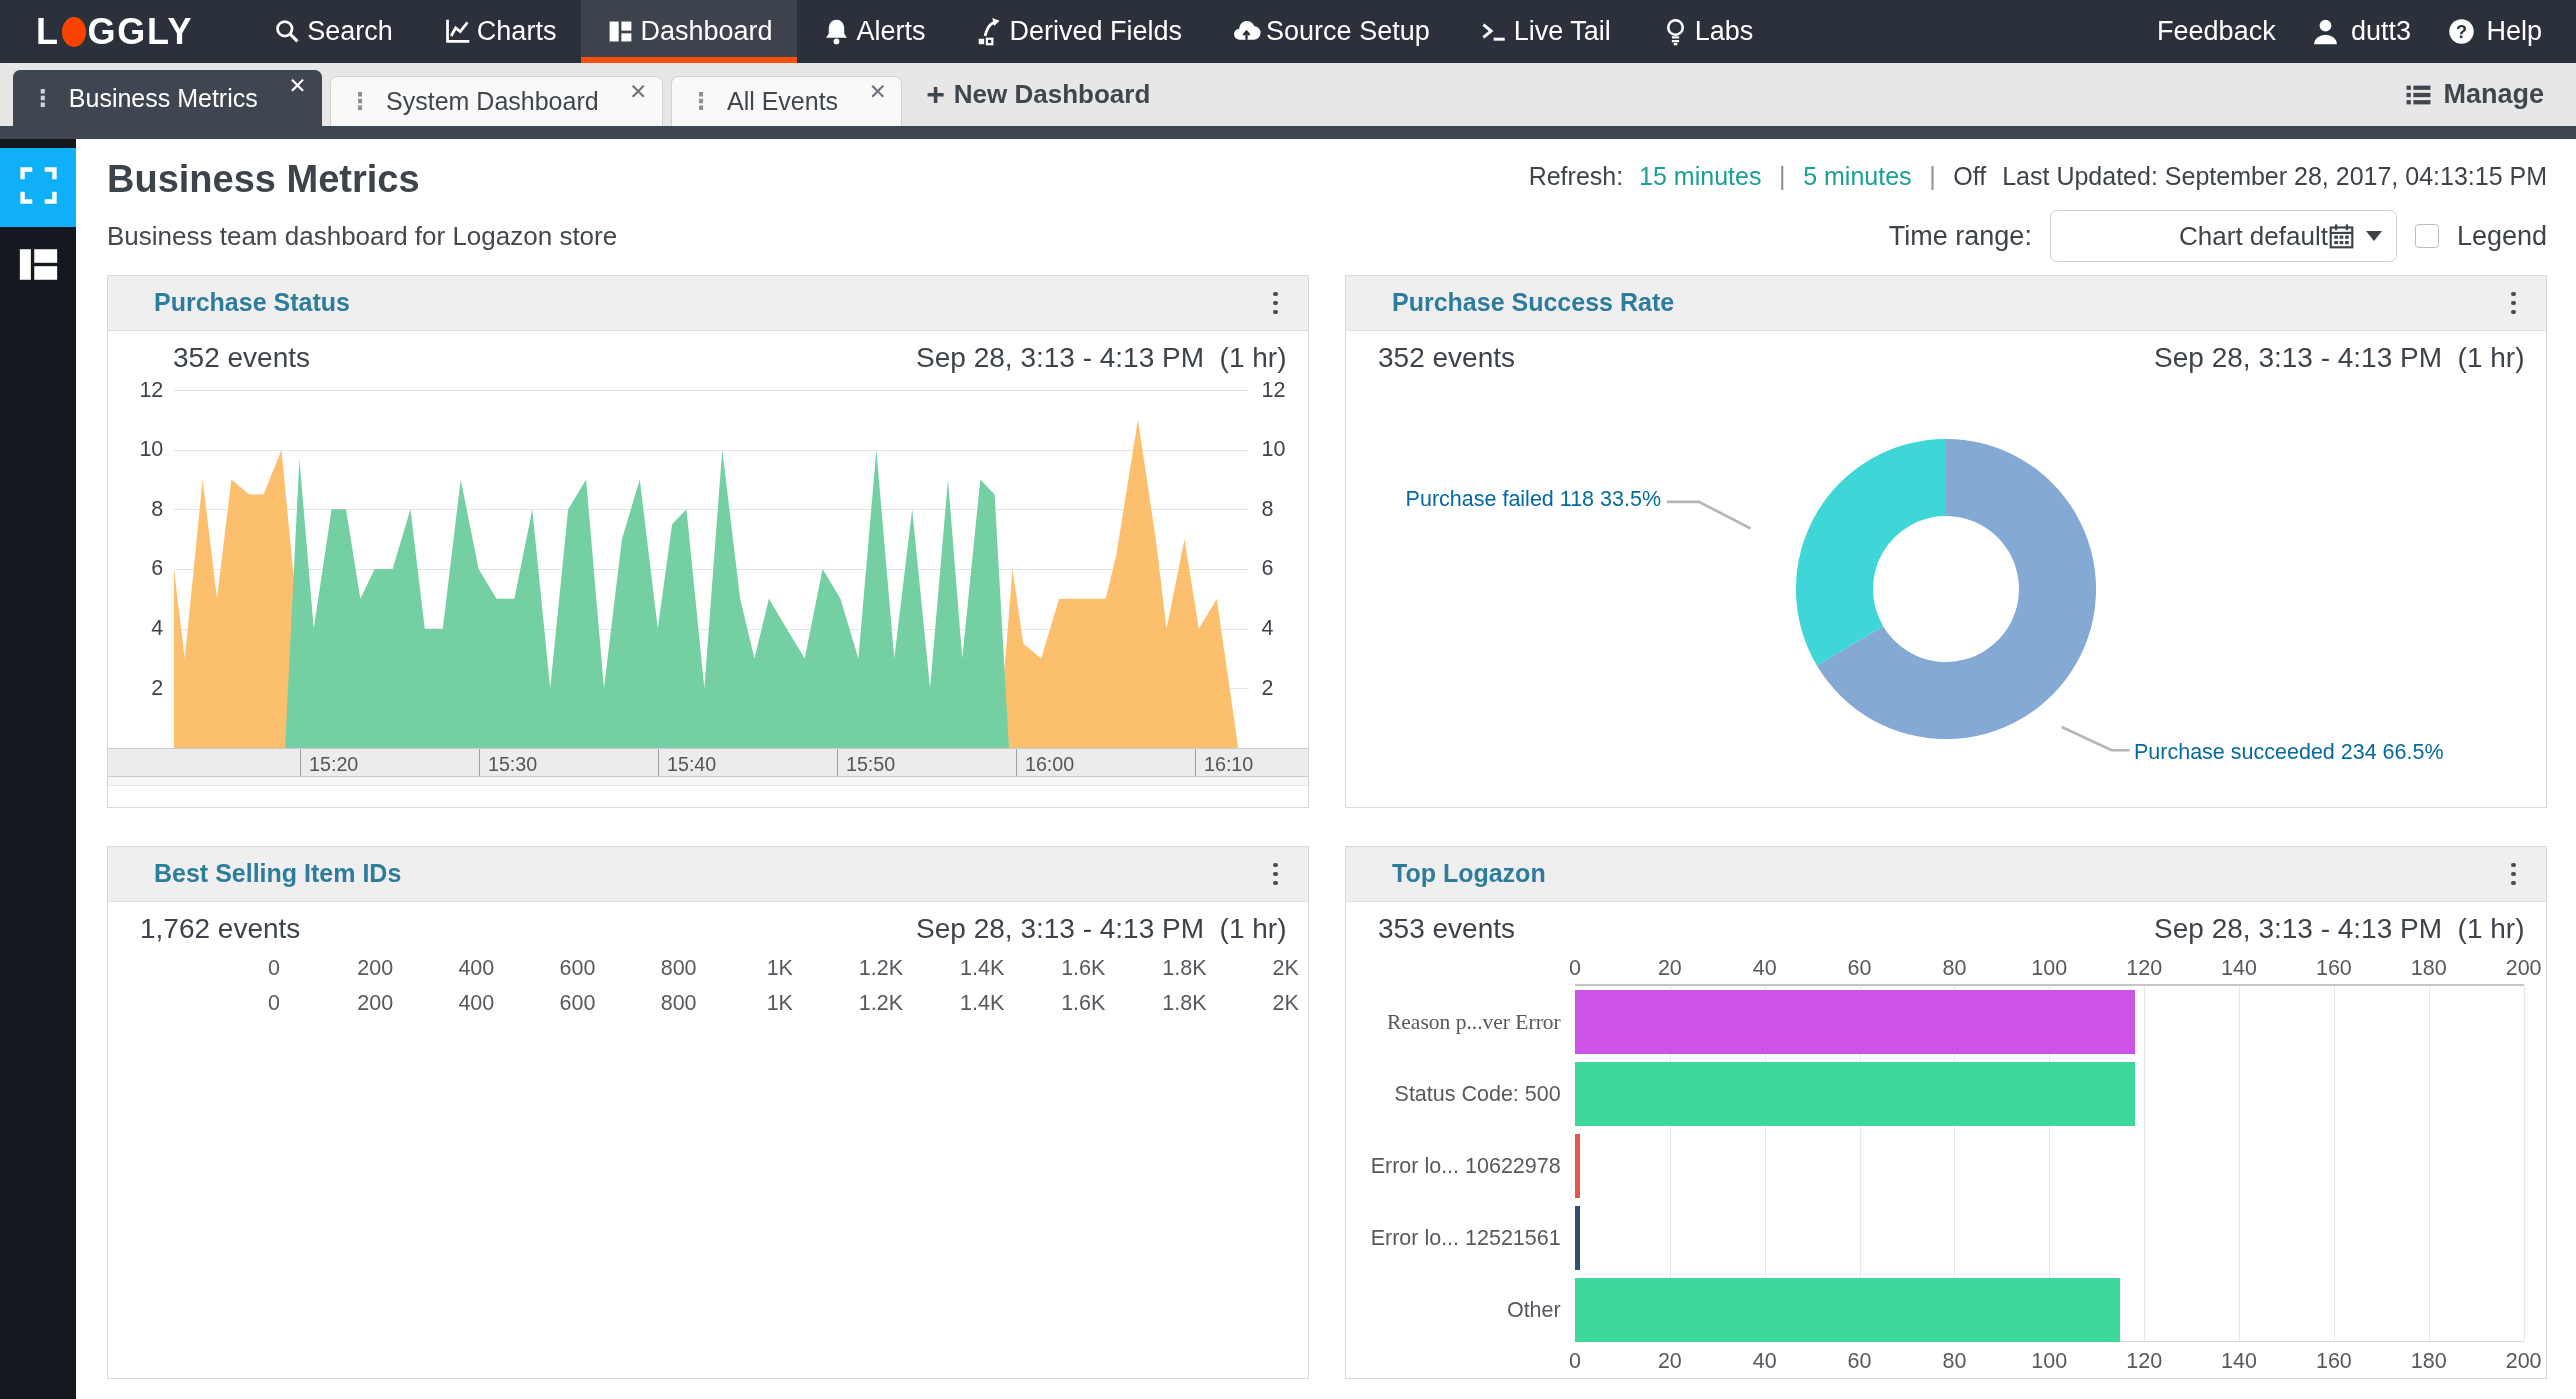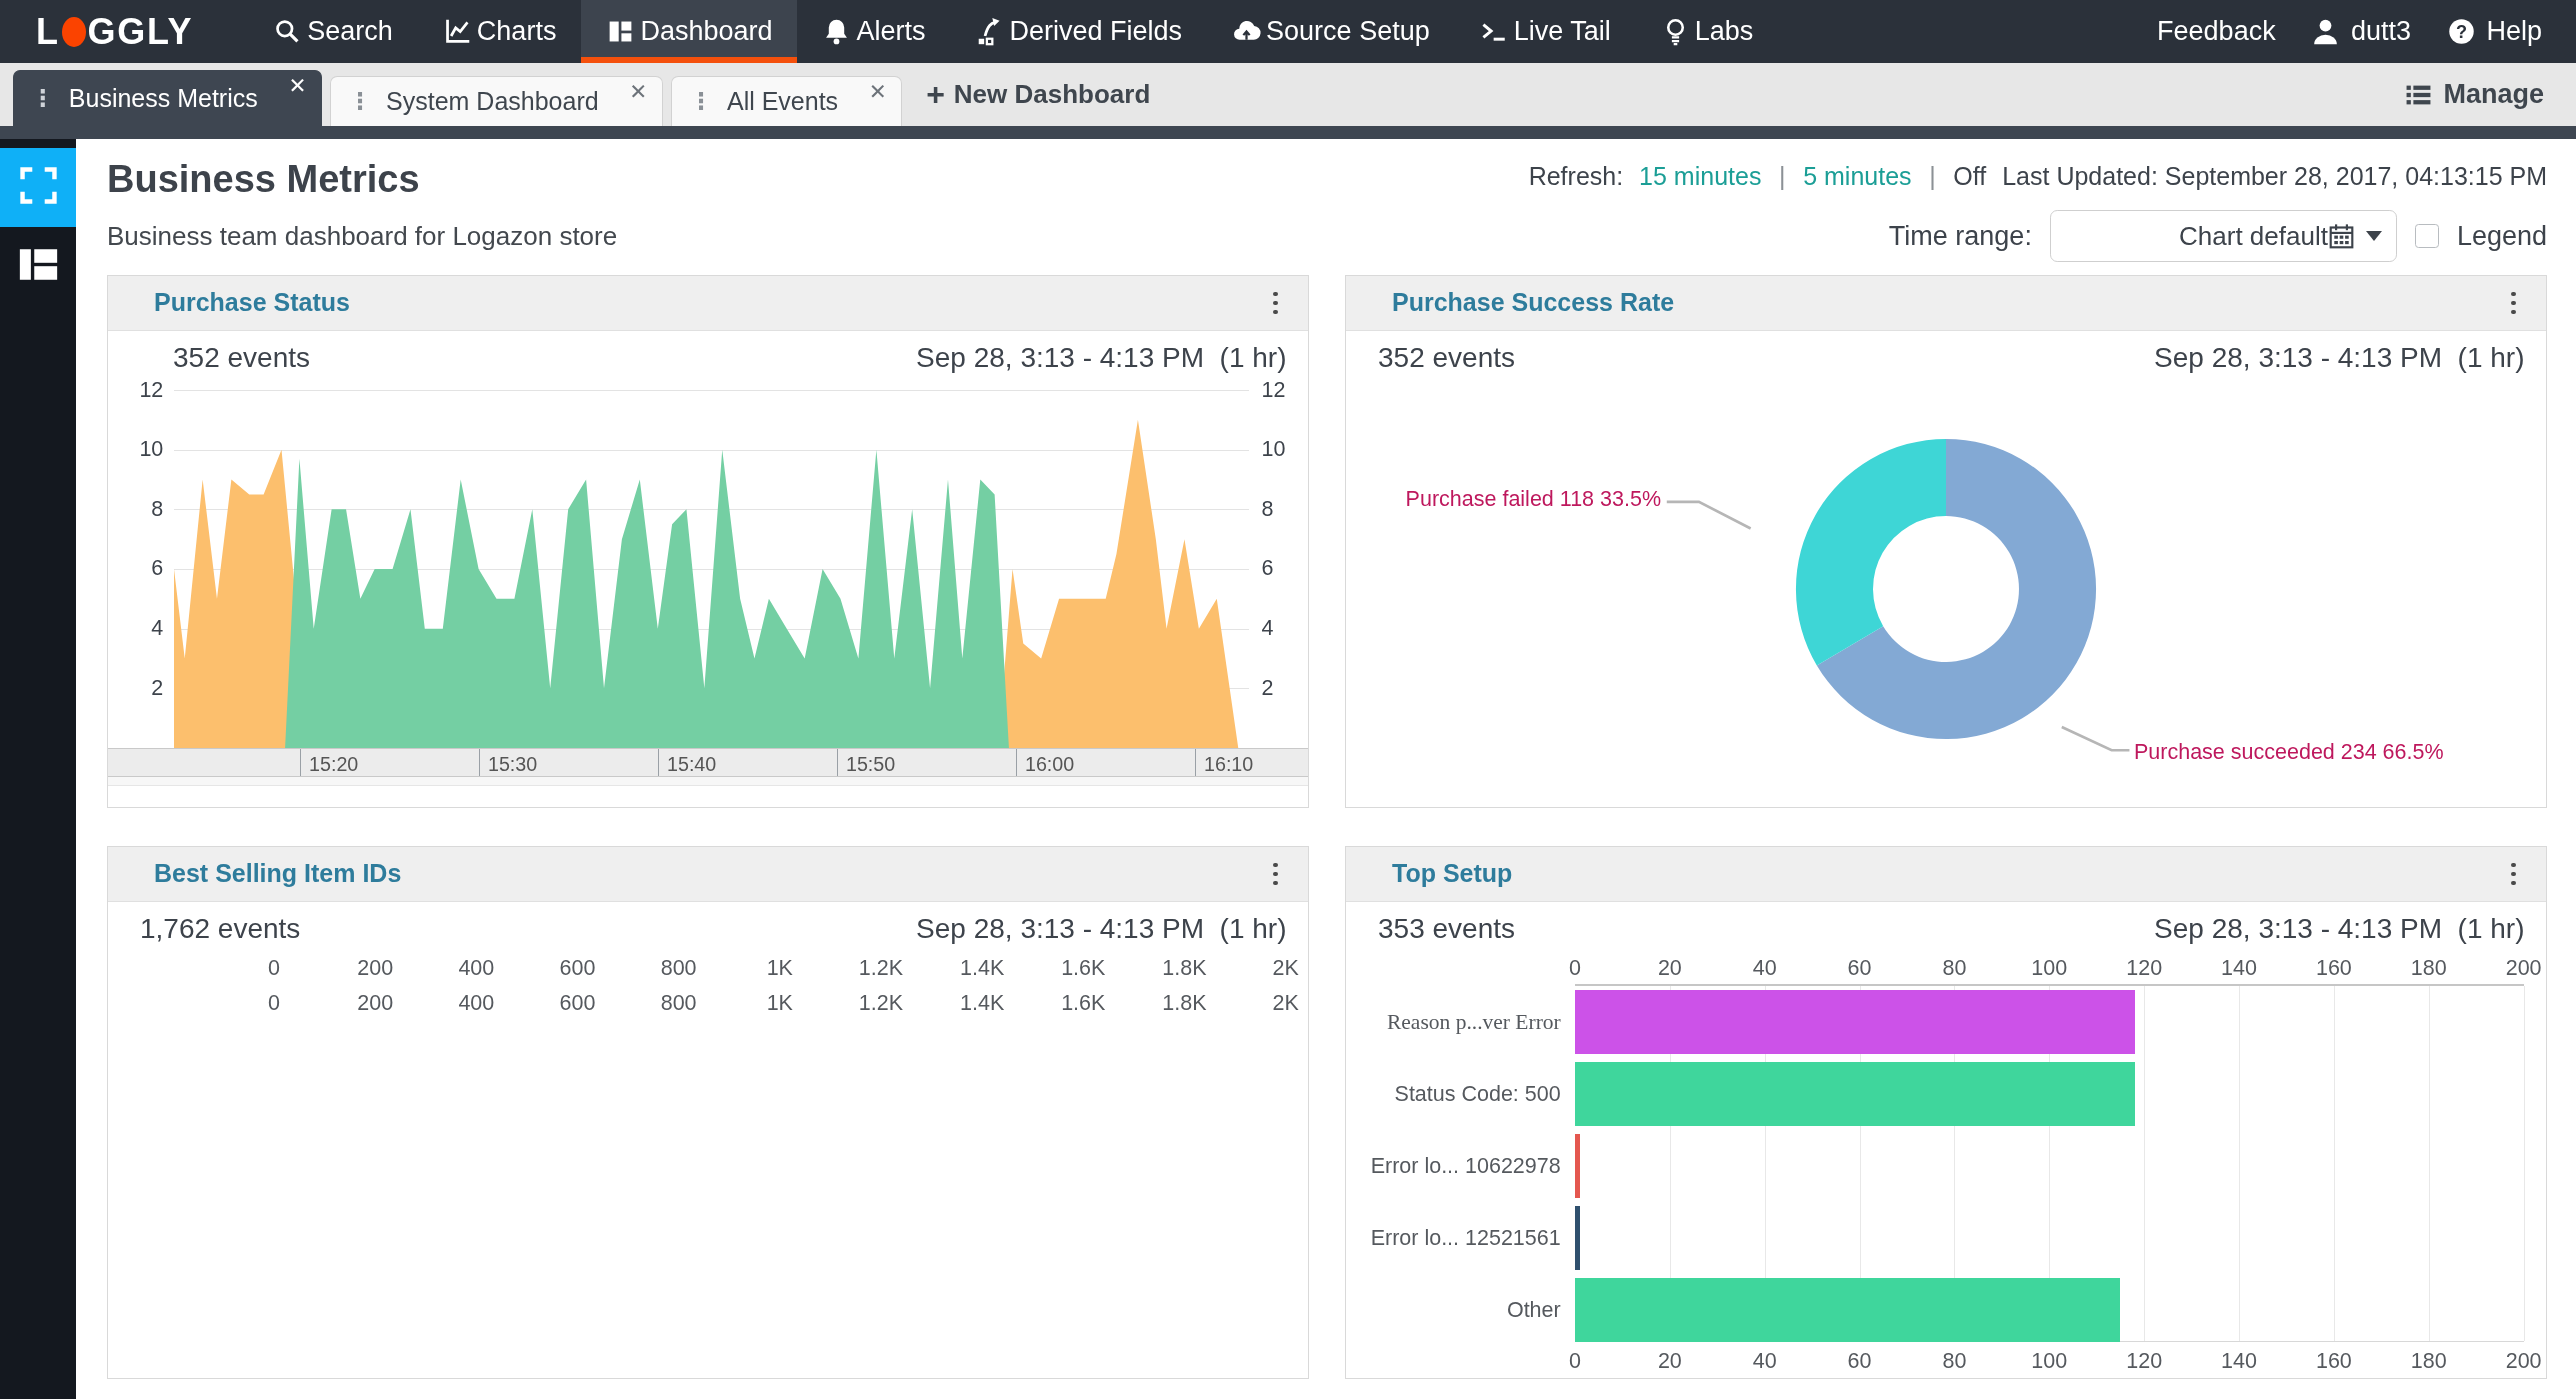--- a/index.html
+++ b/index.html
@@ -75,21 +75,21 @@
   .gridline { position:absolute; left:0; right:0; height:0.9px; background:#e3e3e3; }
   svg.areas { position:absolute; left:0; top:0; width:100%; height:100%; }
   .x-band { position:relative; margin-left:-66px; margin-right:-59px; height:29px; background:#ececec;
             border-top:0.9px solid #c9c9c9; border-bottom:0.9px solid #c9c9c9; font-size:19.7px; color:#555; }
   .band-divider { position:absolute; top:0; bottom:0; width:0.9px; background:#9aa0a6; }
   .band-label { position:absolute; top:3.6px; }
   .x-band-sub { height:9px; background:#f7f7f7; margin-left:-66px; margin-right:-59px; border-bottom:0.9px solid #e6e6e6; }
   
   .donut-wrap { position:relative; height:427px; }
   svg.donut { position:absolute; left:50%; top:47px; transform:translateX(-50%); width:328px; height:328px; }
-  .donut-label { position:absolute; font-size:21.5px; color:#be185d; white-space:nowrap; }
+  .donut-label { position:absolute; font-size:21.5px; color:#0369a1; white-space:nowrap; }
   .leader { position:absolute; }
   .leader polyline { fill:none; stroke:#b6b6b6; stroke-width:3; }
   
   .hchart { margin-top:5.4px; }
   .haxis { position:relative; height:30px; font-size:21.5px; color:#55595e; }
   .htick { position:absolute; transform:translateX(-50%); }
   .haxis.top .htick { bottom:3.6px; }
   .haxis.bottom .htick { top:7.2px; }
   .hplot { position:relative; border-top:2.7px solid #c6c6c6; border-bottom:1.8px solid #d8d8d8; }
   .vgrid { position:absolute; top:0; bottom:0; width:0.9px; background:#e8e8e8; }
@@ -445,21 +445,21 @@
                 <span class="htick" style="left: 80%;">1.6K</span>
                 <span class="htick" style="left: 90%;">1.8K</span>
                 <span class="htick" style="left: 100%;">2K</span>
               </div>
           </div>
         </div>
       </section>
 
       <section class="panel">
         <div class="panel-header">
-          <span class="panel-title">Top Setup</span>
+          <span class="panel-title">Top Logazon</span>
           <span class="kebab">
               <i></i>
               <i></i>
               <i></i>
             </span>
         </div>
         <div class="panel-body">
           <div class="events-row tight">
             <span>353 events</span>
             <span class="timerange">Sep 28, 3:13 - 4:13 PM  (1 hr)</span>

